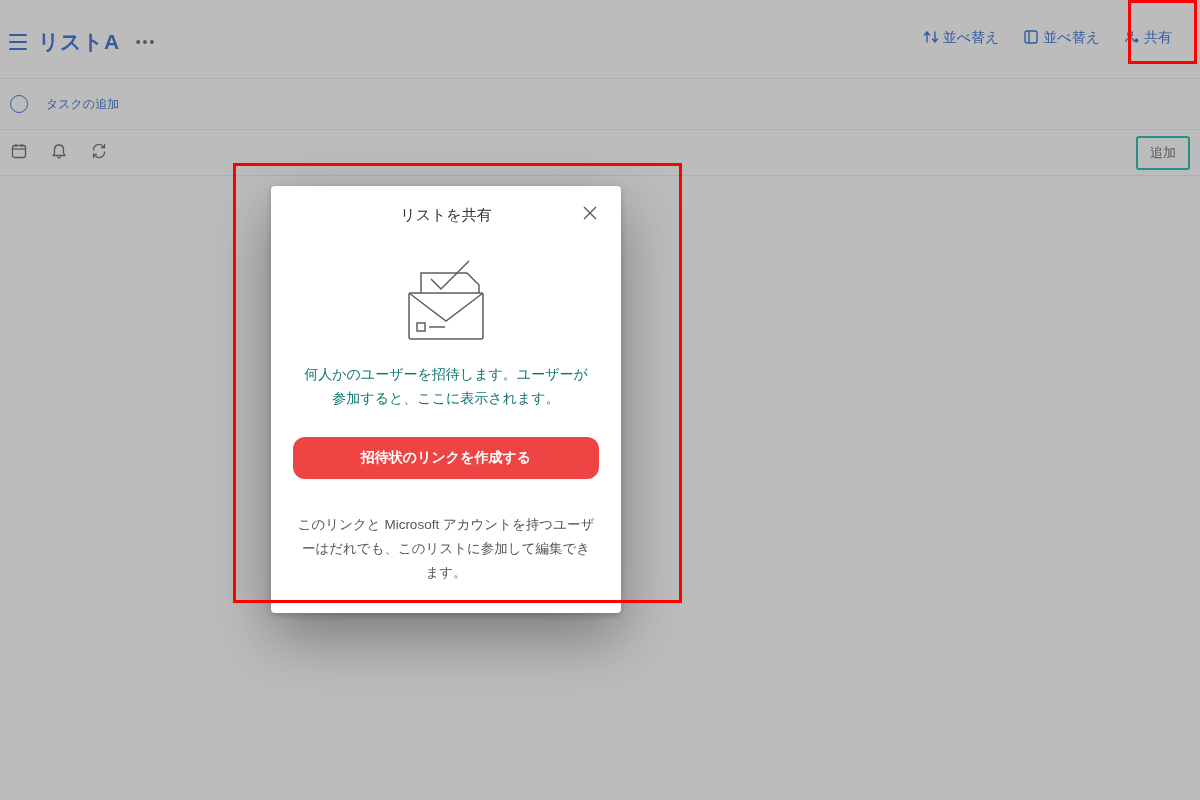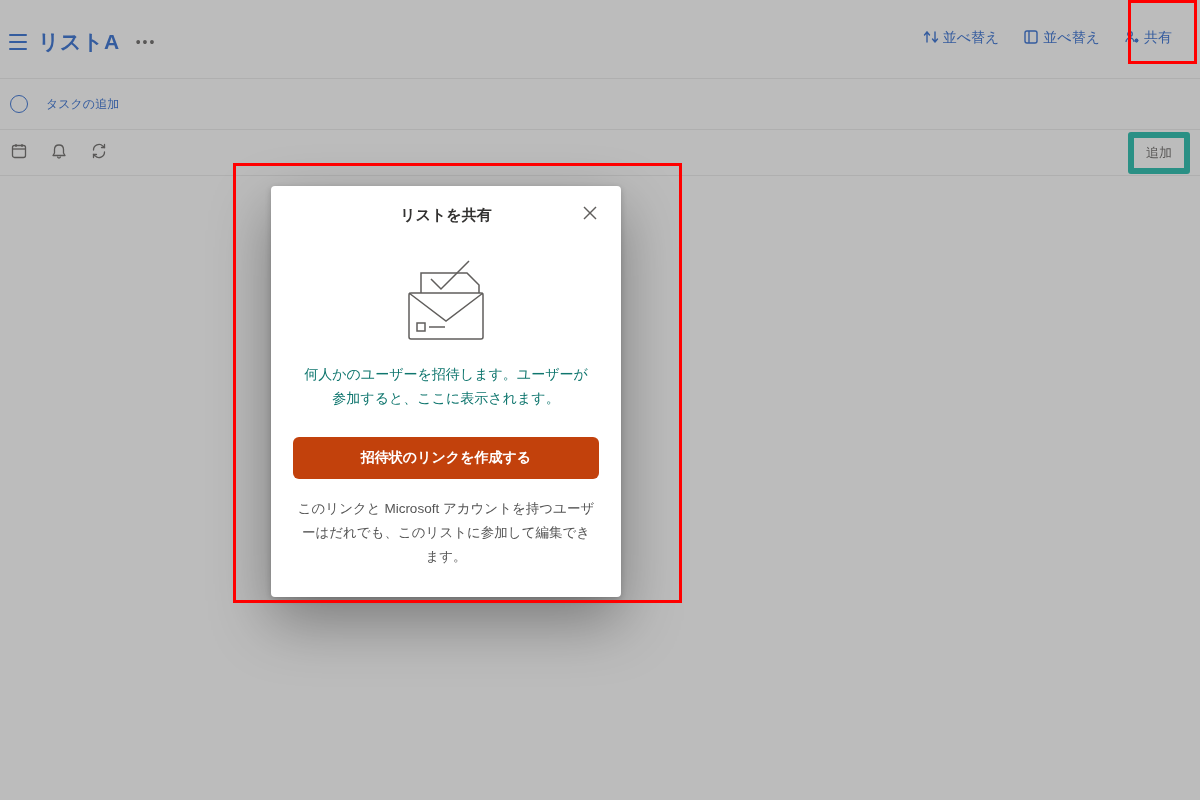--- a/index.html
+++ b/index.html
@@ -16,33 +16,33 @@
   .top-action svg { width:16px; height:16px; stroke:#2564cf; fill:none; }
   
   .addtask-row { border-top:1px solid #eaeaea; border-bottom:1px solid #eaeaea; display:flex; align-items:center; height:52px; padding:0 10px; gap:18px; background:#fff; }
   .circle-icon { width:18px; height:18px; border:1.5px solid #2564cf; border-radius:50%; }
   .addtask-text { color:#2564cf; font-size:12px; }
   
   .actionrow { height:46px; display:flex; align-items:center; justify-content:space-between; border-bottom:1px solid #eaeaea; padding:0 10px; }
   .actionrow-left { display:flex; align-items:center; gap:22px; }
   .actionrow-left svg { width:18px; height:18px; stroke:#605e5c; fill:none; }
   .actionrow .tiny-btn { cursor:pointer; }
-  .add-btn { border:6px solid #14b8a6; background:#fff; color:#605e5c; font-size:13px; padding:6px 12px; border-radius:3px; cursor:pointer; }
+  .add-btn { border:2px solid #14b8a6; background:#fff; color:#605e5c; font-size:13px; padding:6px 12px; border-radius:3px; cursor:pointer; }
   
   .overlay { position:absolute; inset:0; background:rgba(80,80,80,0.38); }
   .dialog { position:absolute; left:271px; top:186px; width:350px; background:#fff; border-radius:4px; box-shadow:0 24px 60px rgba(0,0,0,0.35), 0 2px 6px rgba(0,0,0,0.2); padding:18px 22px 28px 22px; }
   .dialog-header { position:relative; text-align:center; padding:2px 0 8px; }
-  .dialog-title { font-size:15px; font-weight:700; color:#323130; }
+  .dialog-title { font-size:15px; font-weight:400; color:#323130; }
   .dialog-close { position:absolute; right:0; top:0; cursor:pointer; color:#605e5c; padding:2px; }
   .dialog-close svg { width:14px; height:14px; stroke:#605e5c; }
   .dialog-illustration { display:flex; justify-content:center; padding:22px 0 10px; }
   .dialog-illustration svg { width:110px; height:92px; stroke:#605e5c; fill:none; stroke-width:1.5; }
   .dialog-desc { text-align:center; font-size:14px; color:#0f766e; line-height:1.7; padding:6px 6px 0; }
-  .dialog-primary { display:block; width:100%; margin-top:26px; background:#c2410c; color:#fff; border:none; border-radius:6px; font-size:14px; font-weight:600; padding:12px 0; cursor:pointer; }
-  .dialog-foot { text-align:center; font-size:13.5px; color:#555; line-height:1.8; padding:18px 2px 0; }
+  .dialog-primary { display:block; width:100%; margin-top:26px; background:#ef4444; color:#fff; border:none; border-radius:12px; font-size:14px; font-weight:600; padding:12px 0; cursor:pointer; }
+  .dialog-foot { text-align:center; font-size:13.5px; color:#555; line-height:1.8; padding:34px 2px 0; }
   
   .annot { position:absolute; border:3px solid #FF0000; pointer-events:none; }
   .annot.a1 { left:1128px; top:0px; width:69px; height:64px; }
   .annot.a2 { left:233px; top:163px; width:449px; height:440px; }
 </style>
 </head>
 <body>
 
 <div class="topbar">
   <div class="topbar-left">

